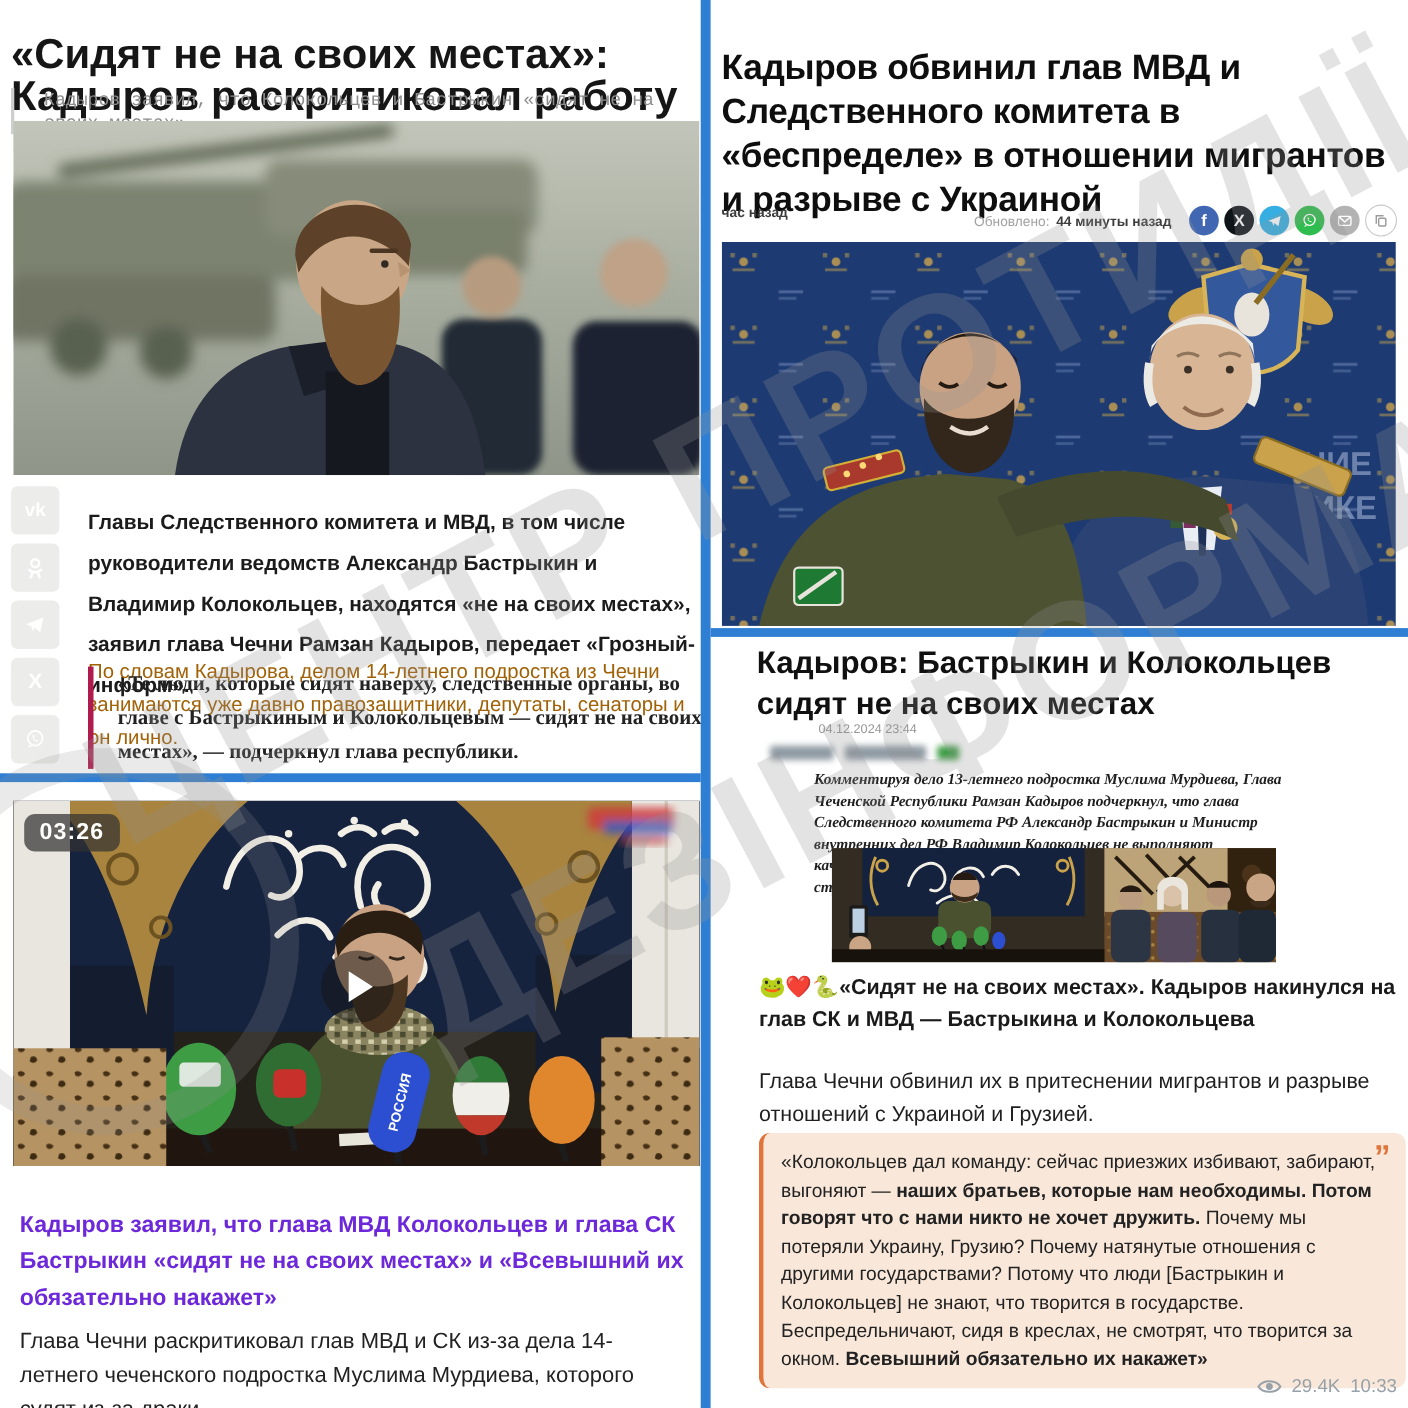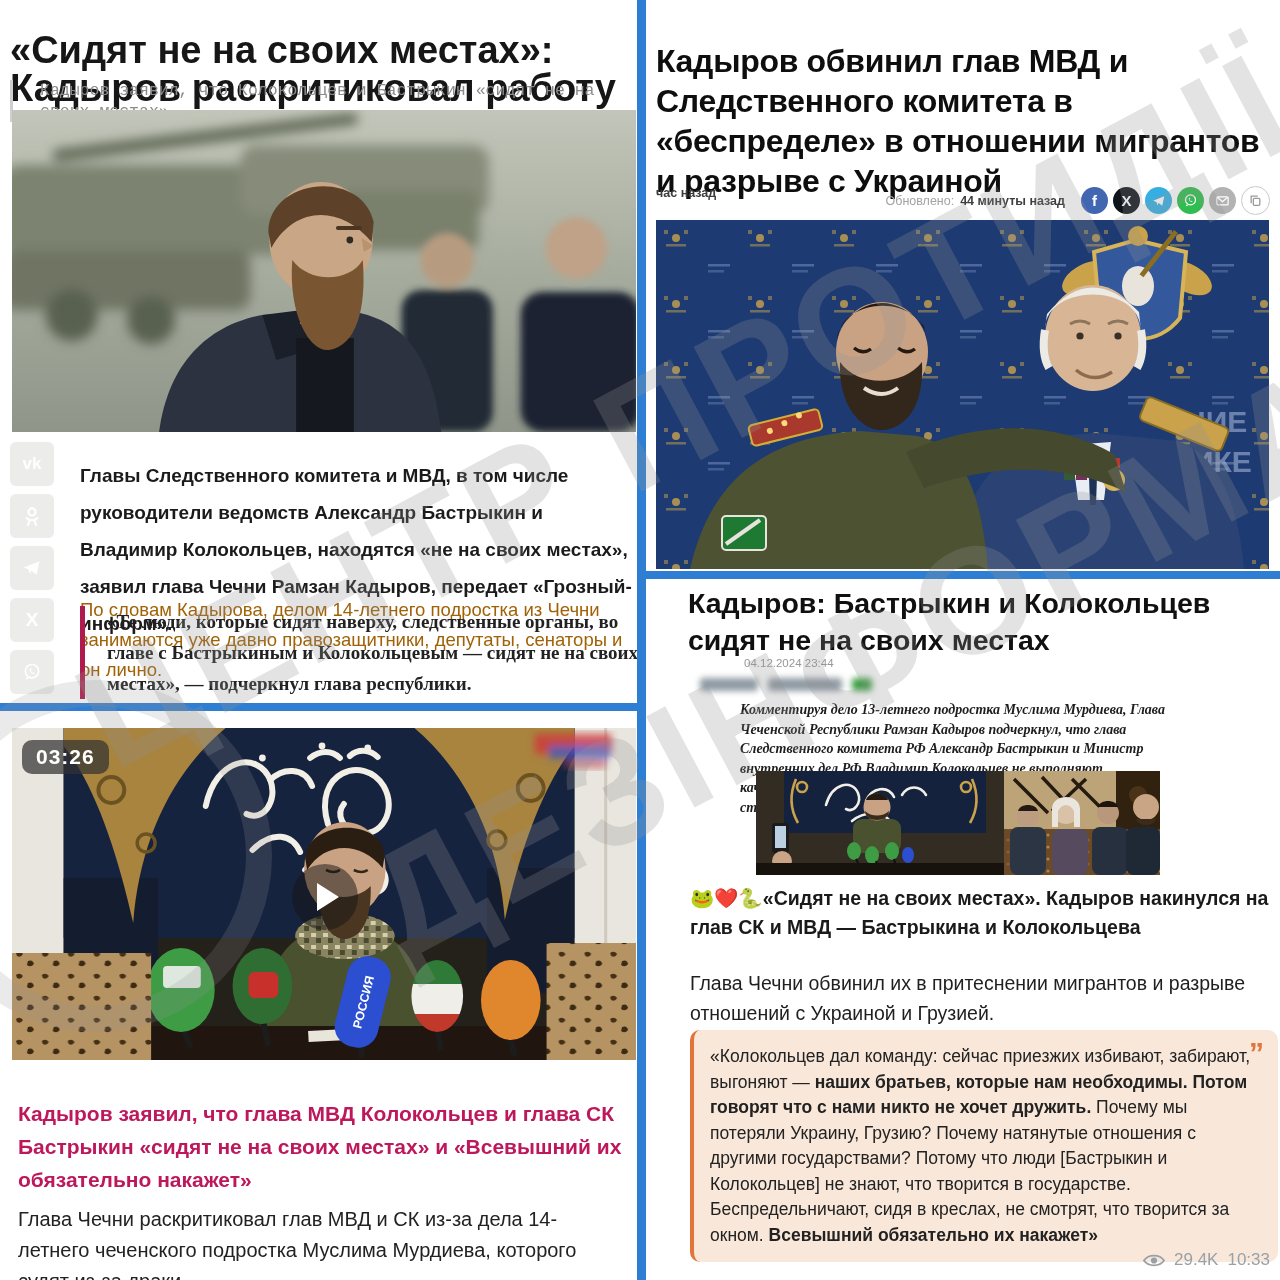--- a/index.html
+++ b/index.html
@@ -26,21 +26,21 @@
             padding-left:22px;font-size:19px;line-height:31px;font-weight:600;color:#222;font-family:Liberation Serif, serif;}
 
   
   .bl-video{left:12px;top:728px;width:624px;height:332px;overflow:hidden;background:#0e1524;cursor:pointer;}
   .bl-duration{left:22px;top:740px;background:rgba(50,50,50,.72);color:#fff;font-size:21px;font-weight:700;
                padding:5px 14px;border-radius:10px;letter-spacing:1px;}
   .bl-play{left:292px;top:864px;width:66px;height:66px;border-radius:50%;background:rgba(20,20,20,.5);
            display:flex;align-items:center;justify-content:center;}
   .bl-play i{display:block;width:0;height:0;border-left:22px solid #fff;border-top:14px solid transparent;
              border-bottom:14px solid transparent;margin-left:6px;}
-  .bl-cap-b{left:18px;top:1076px;width:606px;font-size:21px;line-height:33px;font-weight:700;color:#be185d;}
+  .bl-cap-b{left:18px;top:1076px;width:606px;font-size:21px;line-height:33px;font-weight:700;color:#6d28d9;}
   .bl-cap{left:18px;top:1184px;width:606px;font-size:20px;line-height:31px;color:#222;}
 
   
   .tr-headline{left:656px;top:20px;width:612px;font-size:32px;line-height:40px;font-weight:700;color:#0e0e0e;letter-spacing:-.3px;}
   .tr-meta{left:656px;top:186px;width:614px;display:flex;justify-content:space-between;}
   .tr-pub{font-size:12.5px;font-weight:700;color:#3d3d3d;}
   .tr-upd{display:flex;align-items:center;gap:6px;font-size:12.5px;}
   .tr-upd .lbl{color:#a3a3a3;}
   .tr-upd .val{font-weight:700;color:#3d3d3d;}
   .sicons{display:flex;align-items:center;gap:5px;margin-left:10px;}

